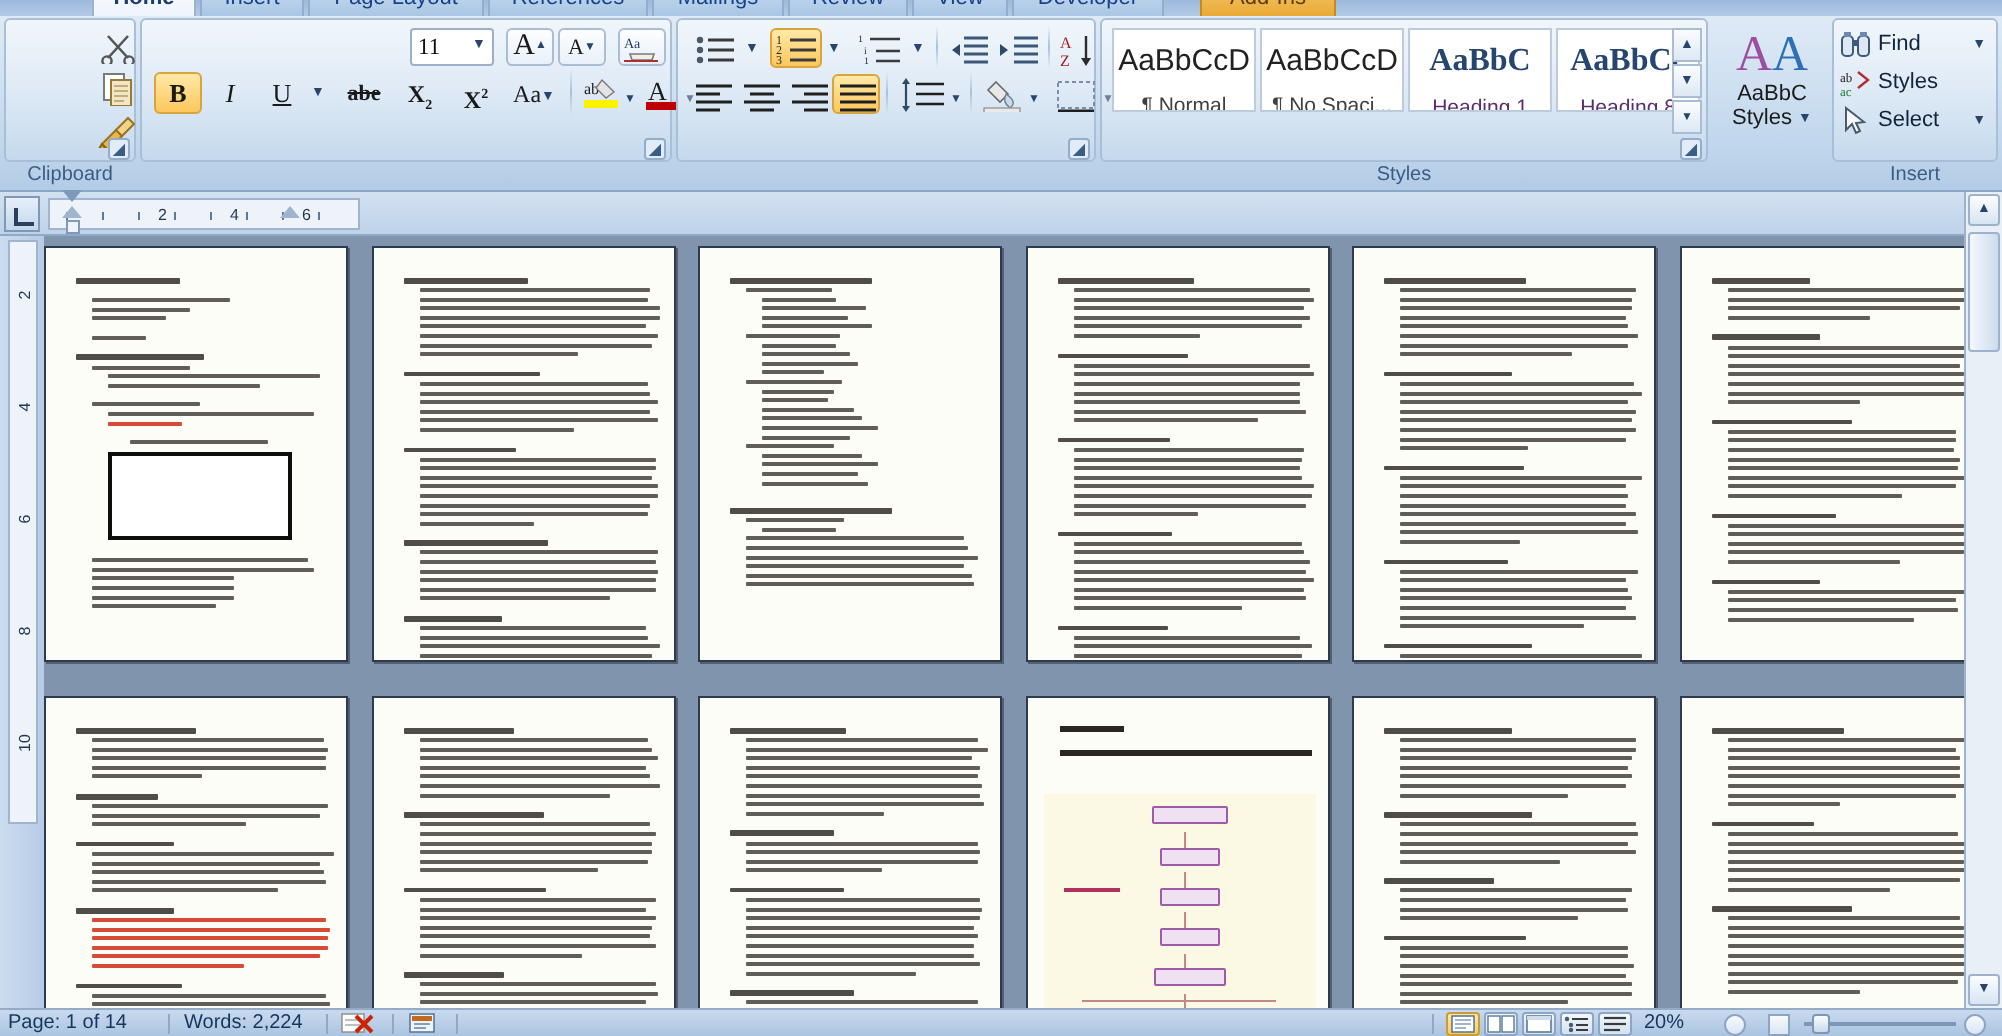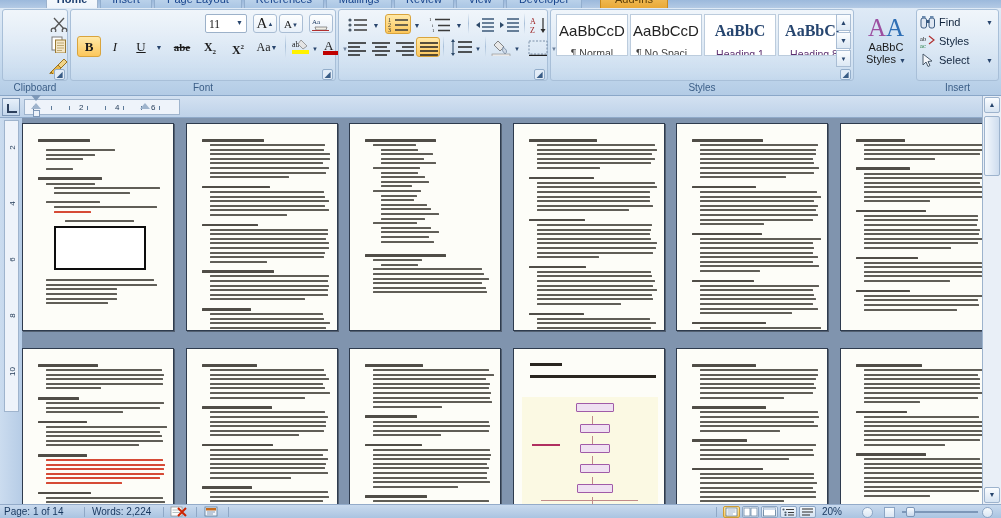--- a/index.html
+++ b/index.html
@@ -410,21 +410,20 @@
         </div>
         <div class="btn" style="left:250px;top:26px;width:30px;height:21px;">
           <svg viewBox="0 0 30 21" width="30" height="21">
             <text x="2" y="13" font-size="13" font-family="Liberation Serif, serif" fill="#1b1b1b">A</text>
             <rect x="1" y="14" width="15" height="4" fill="#c00000"></rect>
             <text x="20" y="14" font-size="6" fill="#28456d">▼</text>
           </svg>
         </div>
         <div class="dlg-launch">◢</div>
       </div>
-      <div class="group-label">Font</div>
     </div>
 
     <div class="group" id="g-para">
       <div class="group-body">
 
         <div class="btn" style="left:5px;top:4px;width:26px;height:20px;">
           <svg viewBox="0 0 26 20" width="26" height="20">
             <g fill="#4a5a6a">
                 <circle cx="5" cy="5" r="1.6"></circle>
                 <circle cx="5" cy="10" r="1.6"></circle>

